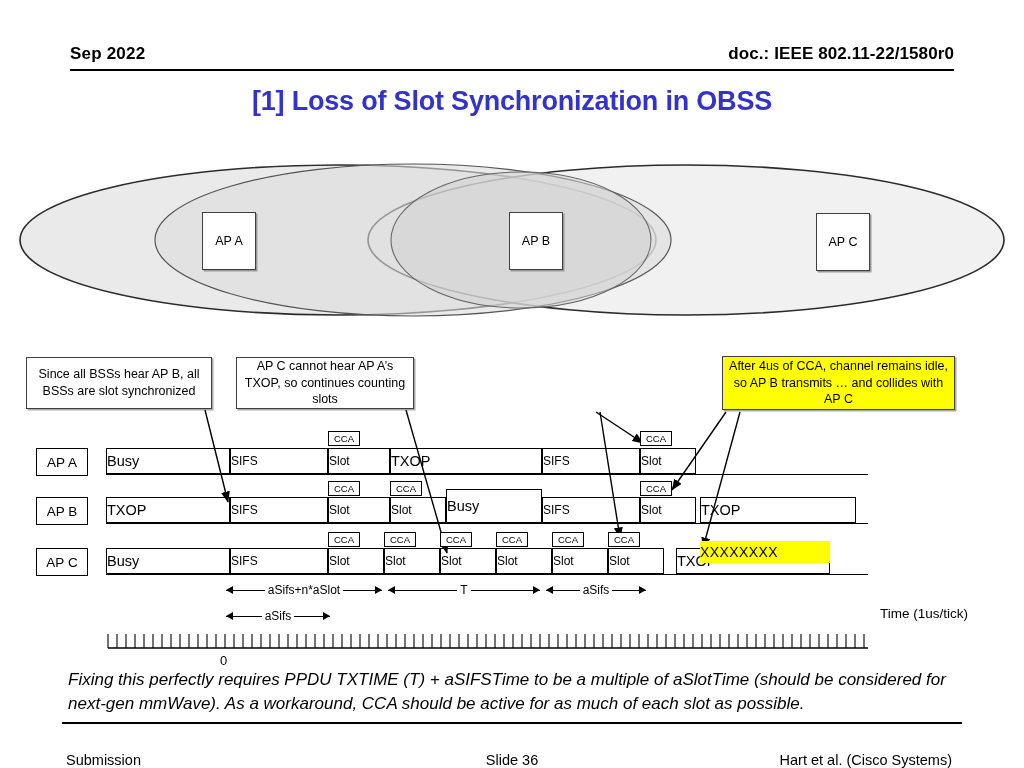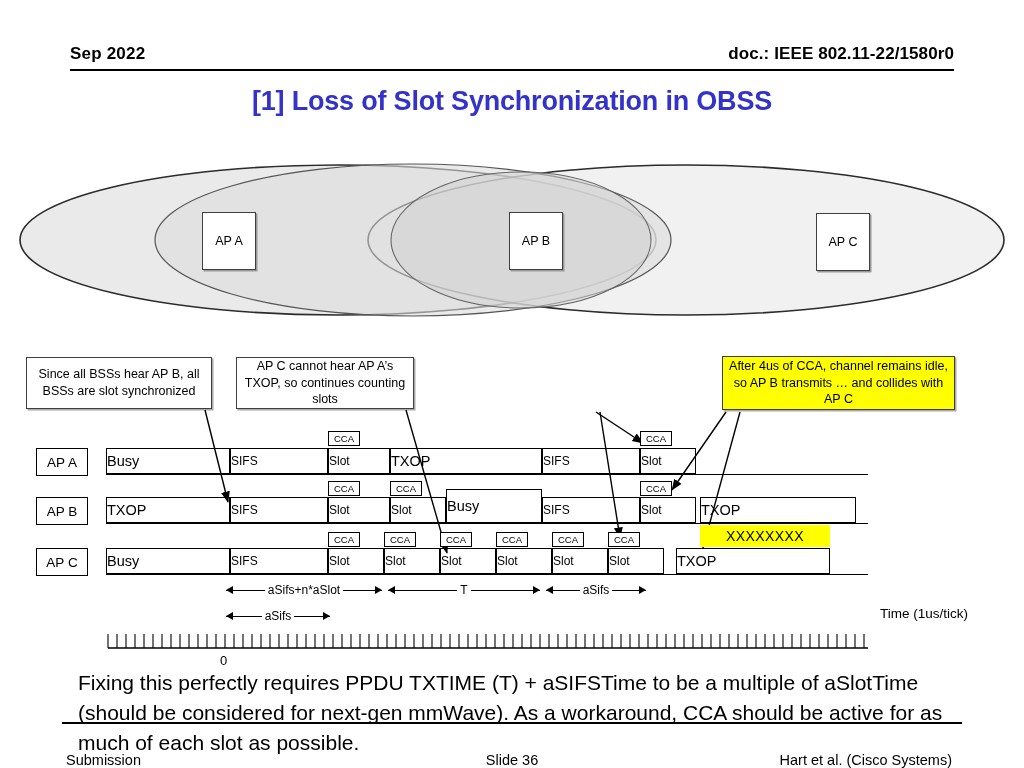--- a/index.html
+++ b/index.html
@@ -51,42 +51,42 @@
   }
   .cell.big{font-size:14.5px;}
   .cca{
     position:absolute;border:1.2px solid #000;background:#fff;
     box-sizing:border-box;display:flex;align-items:center;justify-content:center;
     font-size:9.5px;z-index:3;
   }
   .rowline{position:absolute;height:0;border-top:1.2px solid #000;}
   .collide{
     position:absolute;background:#ffff00;box-sizing:border-box;
-    display:flex;align-items:center;justify-content:center;
-    font-size:14px;letter-spacing:.4px;z-index:2;
+    display:flex;align-items:center;justify-content:flex-start;
+    font-size:14px;letter-spacing:.4px;z-index:2;margin-top:16px;
   }
 
   
   .dim{position:absolute;height:16px;display:flex;align-items:center;}
   .dim .lne{position:absolute;left:0;right:0;top:50%;height:0;border-top:1.2px solid #000;}
   .dim .cap{
     position:relative;margin:0 auto;background:#fff;padding:0 3px;
     font-size:12px;line-height:1;z-index:2;
   }
   .dim .ah{position:absolute;top:50%;width:0;height:0;
     border-top:4px solid transparent;border-bottom:4px solid transparent;margin-top:-4px;}
   .dim .ah.l{left:0;border-right:7px solid #000;}
   .dim .ah.r{right:0;border-left:7px solid #000;}
 
   
   .ruler-zero{position:absolute;font-size:13px;}
   .time-lbl{position:absolute;font-size:13.5px;}
 
   
-  .body-txt{position:absolute;left:78px;top:668px;width:888px;font-size:21px;line-height:1.42;}
+  .body-txt{position:absolute;left:68px;top:668px;width:888px;font-size:17px;line-height:1.42;font-style:italic;}
   .foot-rule{position:absolute;left:62px;top:722px;width:900px;height:0;border-top:2px solid #000;}
   .foot{position:absolute;top:728px;font-size:14.5px;margin-top:24px;}
   .foot-l{left:66px;}
   .foot-c{left:0;width:1024px;text-align:center;}
   .foot-r{right:72px;}
 
   svg.overlay{position:absolute;left:0;top:0;width:1024px;height:768px;pointer-events:none;}
 </style>
 </head>
 <body>

